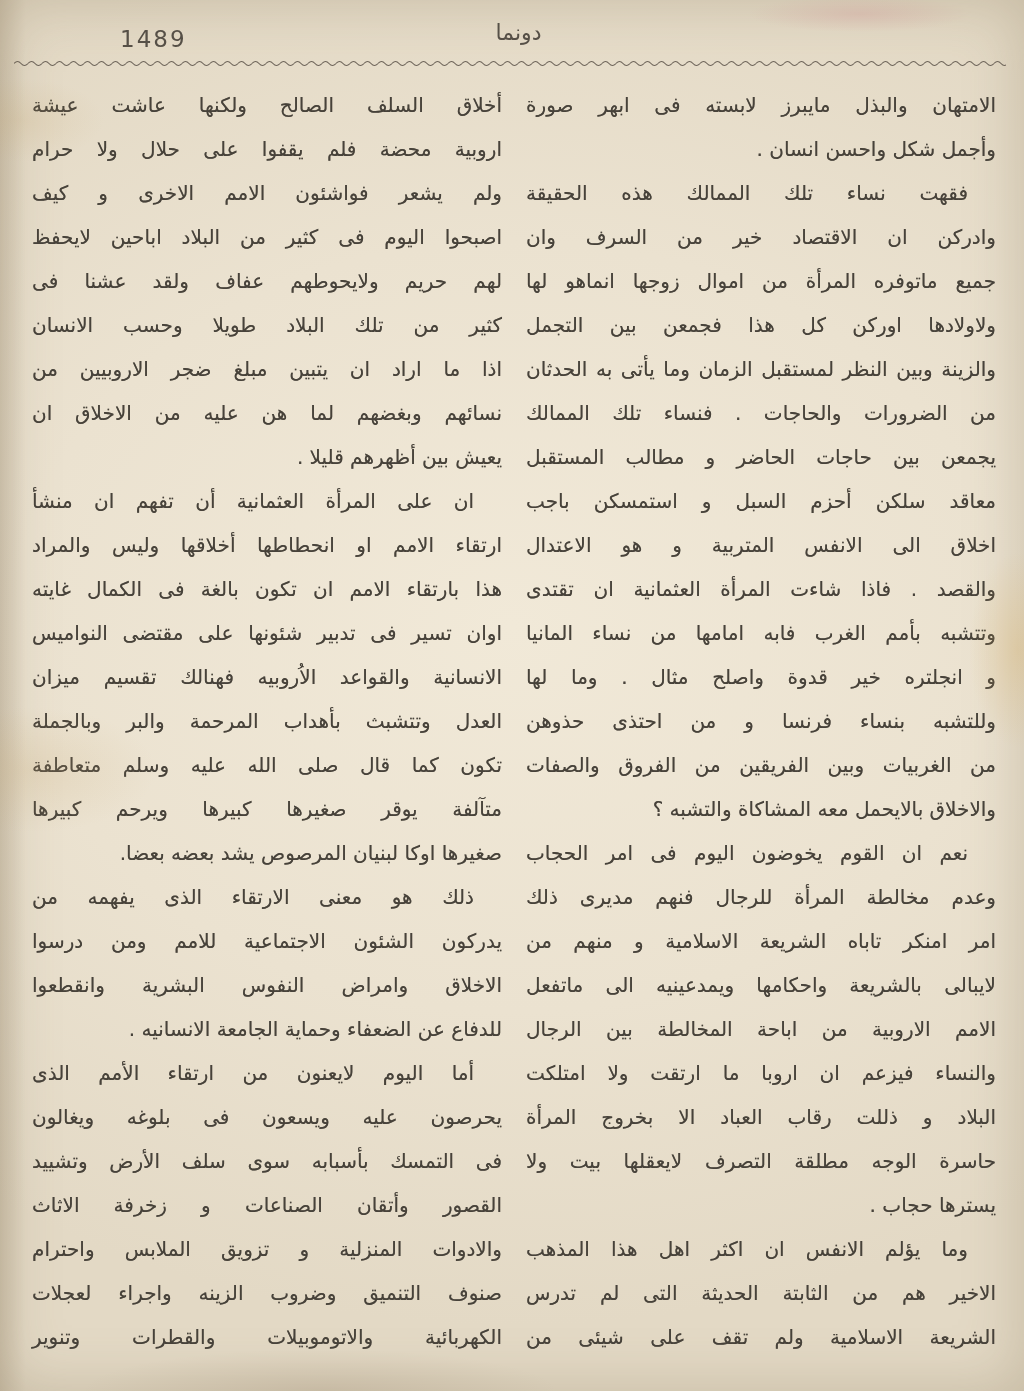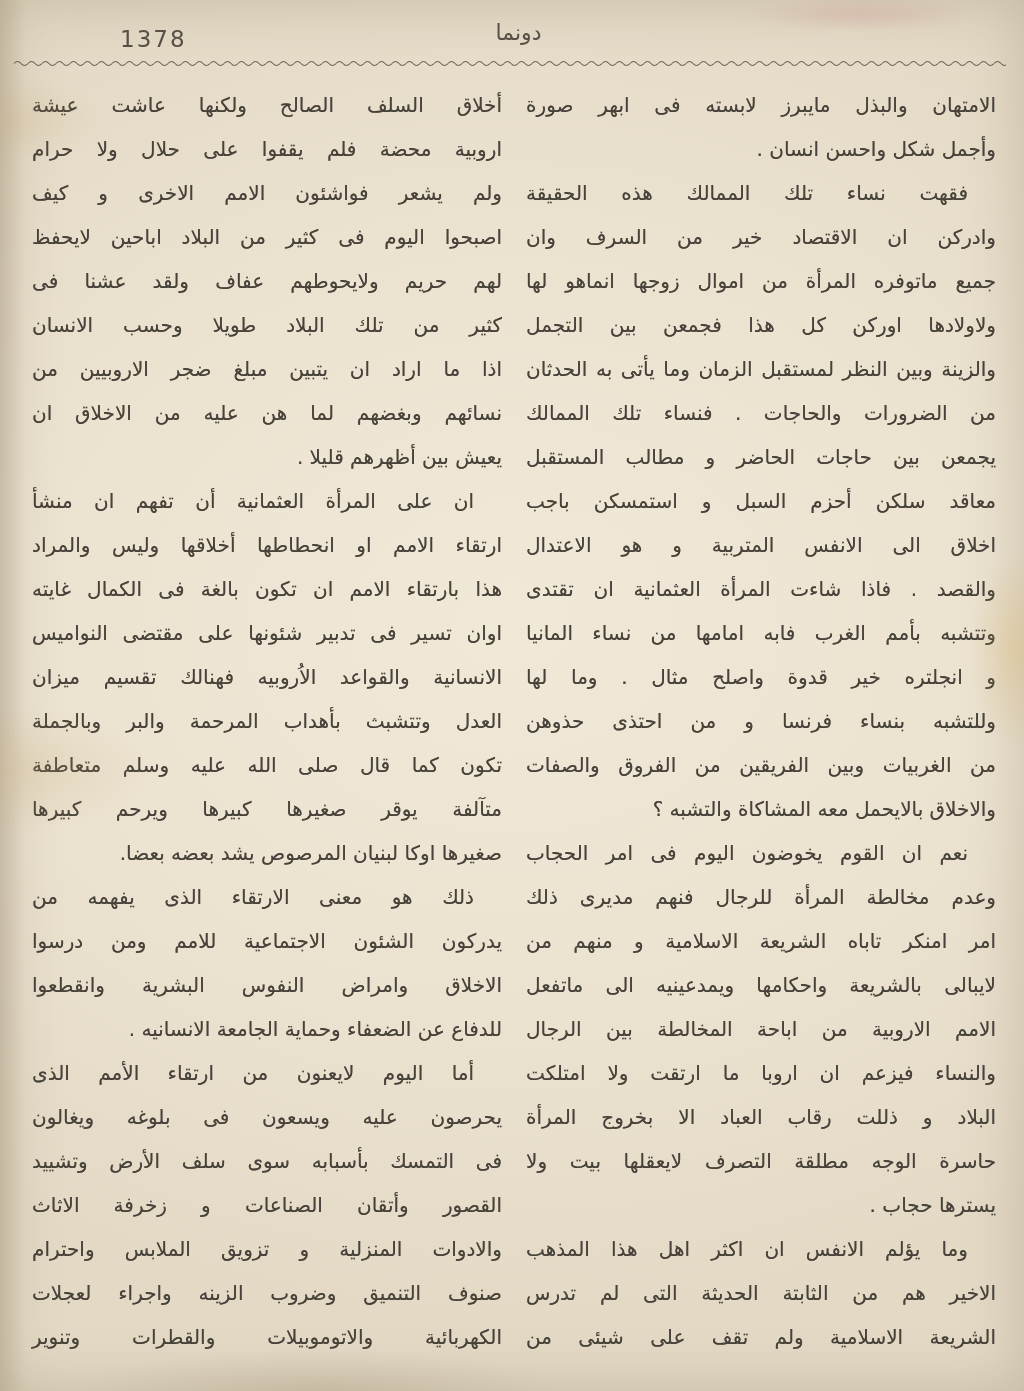--- a/index.html
+++ b/index.html
@@ -60,21 +60,21 @@
   .pend{text-align-last:right;}
   .indent{text-indent:28px;}
 </style>
 </head>
 <body>
 
 <div class="page">
   <div class="stains"></div>
 
   <div class="header">
-    <div class="page-number">1378</div>
+    <div class="page-number">1489</div>
     <div class="journal-title">دونما</div>
   </div>
 
   <div class="rule">
     <svg width="100%" height="9" xmlns="http://www.w3.org/2000/svg">
       <defs>
         <pattern id="wave" width="14" height="9" patternUnits="userSpaceOnUse">
           <path d="M0 5.5 Q 3.5 1.5 7 5.5 T 14 5.5" fill="none" stroke="#6b6257" stroke-width="1.1"></path>
         </pattern>
       </defs>

